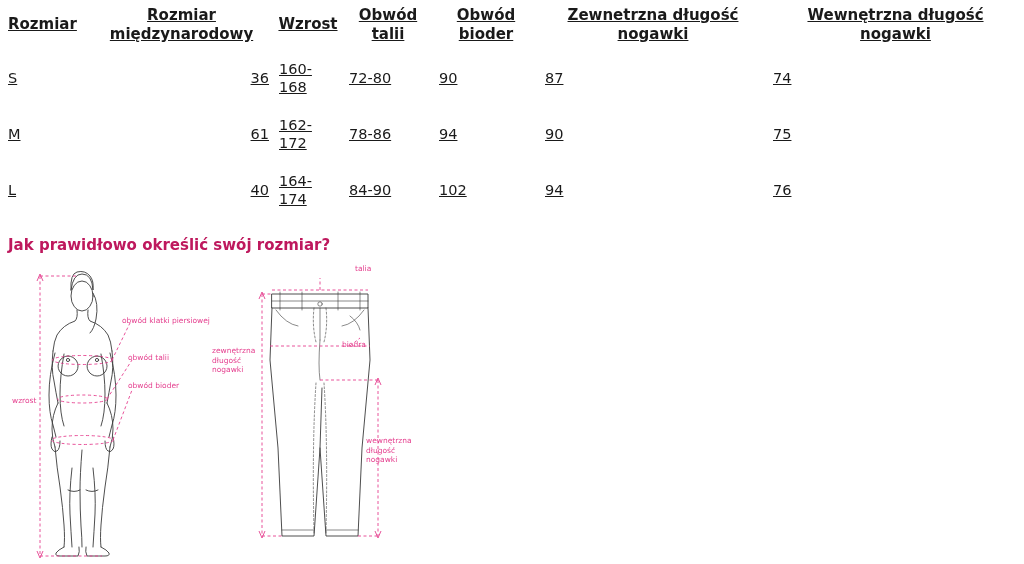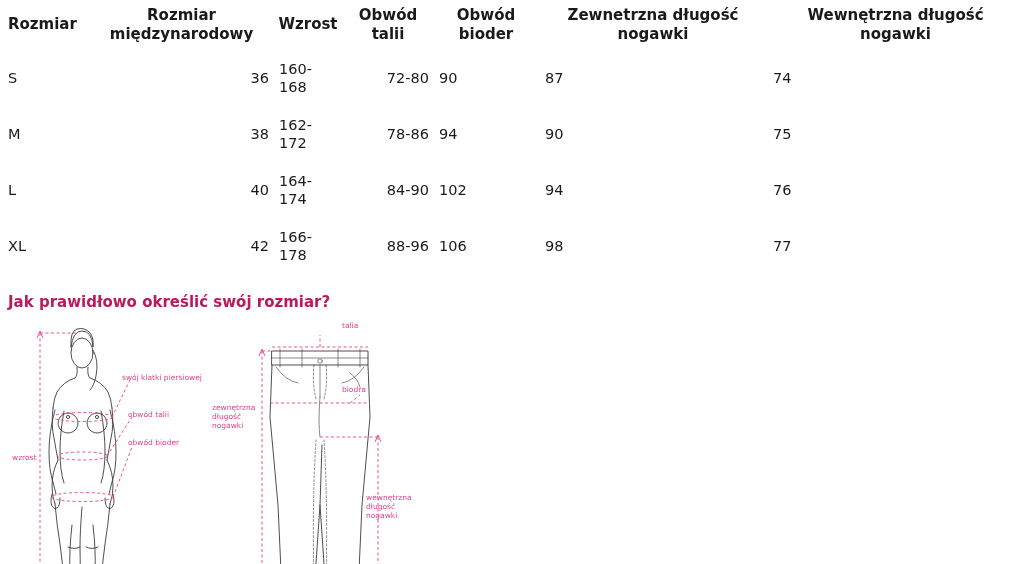--- a/index.html
+++ b/index.html
@@ -12,20 +12,21 @@
     height: 564px;
     font-family: "DejaVu Sans", sans-serif;
     color: #1a1a1a;
     overflow: hidden;
     position: relative;
   }
   table.size-table {
     width: 1024px;
     border-collapse: collapse;
     table-layout: fixed;
+    text-decoration: underline;
   }
   table.size-table th {
     font-size: 15px;
     font-weight: bold;
     text-align: center;
     padding: 6px 4px;
     vertical-align: middle;
     line-height: 1.25;
   }
   table.size-table th.left-head {
@@ -36,21 +37,21 @@
     font-size: 14.5px;
     font-weight: normal;
     text-align: left;
     padding: 10px 4px;
     vertical-align: middle;
     line-height: 1.25;
   }
   table.size-table td.c-size     { padding-left: 8px; width: 78px; }
   table.size-table td.c-intl     { padding-left: 8px; width: 175px; text-align: right; }
   table.size-table td.c-height   { padding-left: 6px; width: 62px; margin-left: 46px; }
-  table.size-table td.c-waist    { padding-left: 6px; width: 82px; text-align: right; }
+  table.size-table td.c-waist    { padding-left: 6px; width: 82px; }
   table.size-table td.c-hips     { padding-left: 6px; width: 98px; }
   table.size-table td.c-outleg   { padding-left: 6px; width: 220px; margin-left: 16px; }
   table.size-table td.c-inleg    { padding-left: 6px; margin-left: 22px; }
   th.c-size    { width: 78px; }
   th.c-intl    { width: 175px; }
   th.c-height  { width: 62px; }
   th.c-waist   { width: 82px; }
   th.c-hips    { width: 98px; }
   th.c-outleg  { width: 220px; }
 
@@ -97,45 +98,36 @@
       <td class="c-size">S</td>
       <td class="c-intl">36</td>
       <td class="c-height">160-168</td>
       <td class="c-waist">72-80</td>
       <td class="c-hips">90</td>
       <td class="c-outleg">87</td>
       <td class="c-inleg">74</td>
     </tr>
     <tr>
       <td class="c-size">M</td>
-      <td class="c-intl">38</td>
+      <td class="c-intl">61</td>
       <td class="c-height">162-172</td>
       <td class="c-waist">78-86</td>
       <td class="c-hips">94</td>
       <td class="c-outleg">90</td>
       <td class="c-inleg">75</td>
     </tr>
     <tr>
       <td class="c-size">L</td>
       <td class="c-intl">40</td>
       <td class="c-height">164-174</td>
       <td class="c-waist">84-90</td>
       <td class="c-hips">102</td>
       <td class="c-outleg">94</td>
       <td class="c-inleg">76</td>
     </tr>
-    <tr>
-      <td class="c-size">XL</td>
-      <td class="c-intl">42</td>
-      <td class="c-height">166-178</td>
-      <td class="c-waist">88-96</td>
-      <td class="c-hips">106</td>
-      <td class="c-outleg">98</td>
-      <td class="c-inleg">77</td>
-    </tr>
   </tbody>
 </table>
 
 <div class="section-title">Jak prawidłowo określić swój rozmiar?</div>
 
 <div class="figures">
 
   <div class="fig-wrap" style="left:10px;">
     <svg width="220" height="290" viewBox="0 0 220 290">
       <g fill="none" stroke="#3a3a3a" stroke-width="0.9" stroke-linejoin="round" stroke-linecap="round">
@@ -193,21 +185,21 @@
         <line x1="103" y1="172" x2="122" y2="122" stroke-dasharray="3 2.5"></line>
 
         <line x1="30" y1="8" x2="30" y2="288" stroke-dasharray="3 2.5"></line>
         <line x1="30" y1="8" x2="66" y2="8" stroke-dasharray="3 2.5"></line>
         <line x1="30" y1="288" x2="92" y2="288" stroke-dasharray="3 2.5"></line>
         <path d="M27 13 L30 6 L33 13"></path>
         <path d="M27 283 L30 290 L33 283"></path>
       </g>
     </svg>
 
-    <div class="fig-label" style="left:112px; top:48px;">swój klatki piersiowej</div>
+    <div class="fig-label" style="left:112px; top:48px;">obwód klatki piersiowej</div>
     <div class="fig-label" style="left:118px; top:85px;">obwód talii</div>
     <div class="fig-label" style="left:118px; top:113px;">obwód bioder</div>
     <div class="fig-label" style="left:2px;  top:128px;">wzrost</div>
   </div>
 
   <div class="fig-wrap" style="left:210px;">
     <svg width="240" height="290" viewBox="0 0 240 290">
       <g fill="none" stroke="#3a3a3a" stroke-width="0.9" stroke-linejoin="round" stroke-linecap="round">
 
         <path d="M62 26 L158 26 L158 40 L62 40 Z"></path>
@@ -252,22 +244,22 @@
         <path d="M49 263 L52 270 L55 263"></path>
 
         <line x1="168" y1="112" x2="168" y2="268" stroke-dasharray="3 2.5"></line>
         <line x1="110" y1="112" x2="168" y2="112" stroke-dasharray="3 2.5"></line>
         <line x1="148" y1="268" x2="168" y2="268" stroke-dasharray="3 2.5"></line>
         <path d="M165 117 L168 110 L171 117"></path>
         <path d="M165 263 L168 270 L171 263"></path>
       </g>
     </svg>
 
-    <div class="fig-label" style="left:104px; top:-4px;padding-left:28px;">talia</div>
-    <div class="fig-label" style="left:132px; top:60px;">biodra</div>
+    <div class="fig-label" style="left:117px; top:-4px;padding-left:28px;">talia</div>
+    <div class="fig-label" style="left:132px; top:72px;">biodra</div>
     <div class="fig-label" style="left:2px;   top:78px;">zewnętrzna
 długość
 nogawki</div>
     <div class="fig-label" style="left:156px; top:168px;">wewnętrzna
 długość
 nogawki</div>
   </div>
 
 </div>
 

